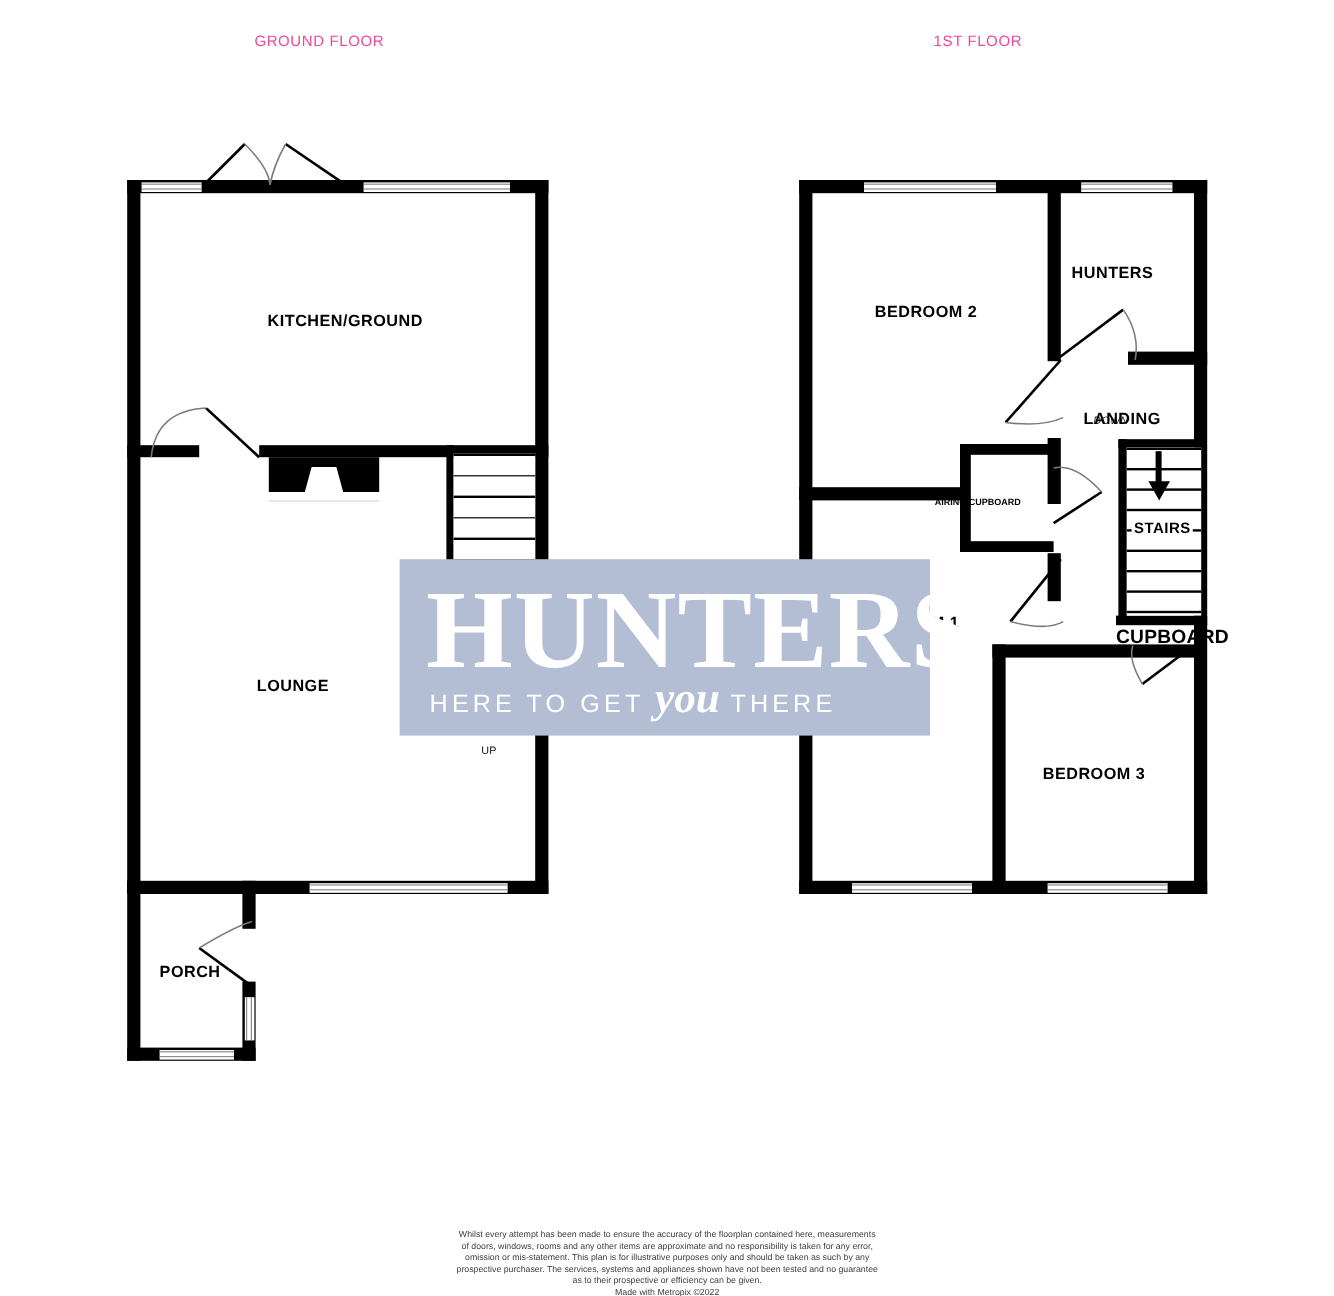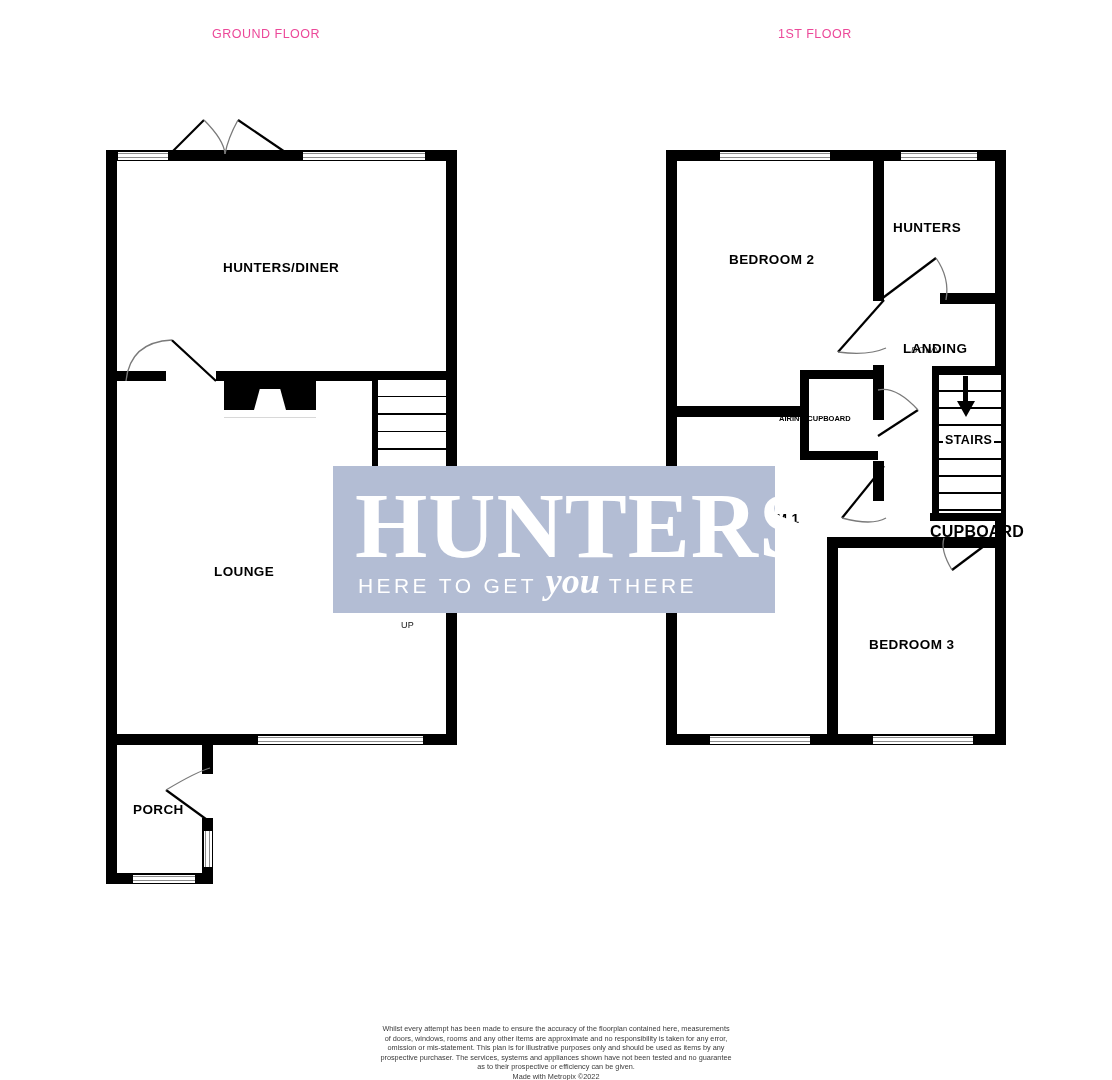--- a/index.html
+++ b/index.html
@@ -176,21 +176,21 @@
 
       <div class="win-h" style="left:133px;top:874.5px;width:62px;height:8px;"></div>
 
       <svg class="swing" style="left:158px;top:766px;width:58px;height:58px;" viewBox="0 0 58 58">
         <path class="leaf" d="M8,24 L52,56"></path>
         <path class="arc" d="M8,24 Q38,6 52,2"></path>
       </svg>
       <div class="rlabel" style="left:133px;top:802px;">PORCH</div>
     </div>
 
-    <div class="rlabel" style="left:223px;top:260px;">HUNTERS/DINER</div>
+    <div class="rlabel" style="left:223px;top:260px;">KITCHEN/GROUND</div>
     <div class="rlabel" style="left:214px;top:564px;">LOUNGE</div>
   </div>
 
   <div>
 
     <div class="wall" style="left:666px;top:150px;width:340px;height:11px;"></div>
     <div class="wall" style="left:666px;top:150px;width:11px;height:595px;"></div>
     <div class="wall" style="left:995px;top:150px;width:11px;height:595px;"></div>
     <div class="wall" style="left:666px;top:734px;width:340px;height:11px;"></div>
 
@@ -283,19 +283,19 @@
     <div class="wm-tag" style="left:358px;top:560px;">
       <span>HERE TO GET</span>
       <i>you</i>
       <span>THERE</span>
     </div>
   </div>
 
   <div class="footer">
     <div>Whilst every attempt has been made to ensure the accuracy of the floorplan contained here, measurements</div>
     <div>of doors, windows, rooms and any other items are approximate and no responsibility is taken for any error,</div>
-    <div>omission or mis-statement. This plan is for illustrative purposes only and should be used as items by any</div>
+    <div>omission or mis-statement. This plan is for illustrative purposes only and should be taken as such by any</div>
     <div>prospective purchaser. The services, systems and appliances shown have not been tested and no guarantee</div>
     <div>as to their prospective or efficiency can be given.</div>
     <div>Made with Metropix ©2022</div>
   </div>
 
 </div>
 
 </body></html>

